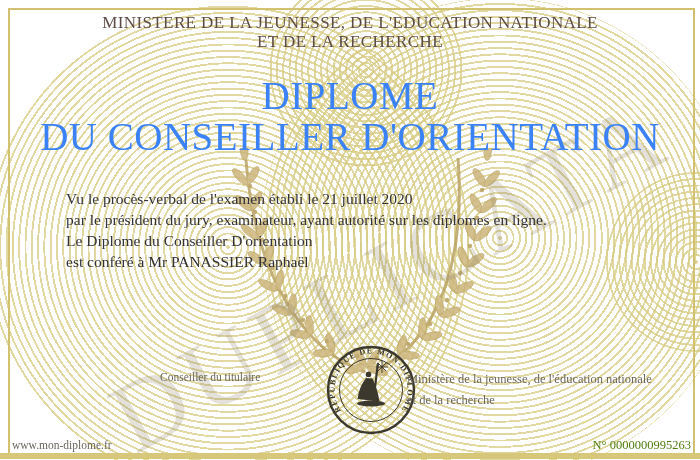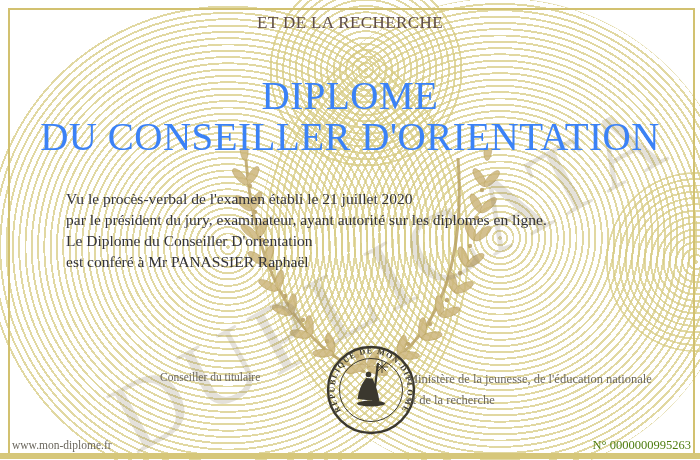--- a/index.html
+++ b/index.html
@@ -122,20 +122,21 @@
         <circle cx="245" cy="125" r="2.2"></circle>
         <circle cx="255" cy="98" r="2.2"></circle>
       <circle cx="262" cy="70" r="2.2"></circle>
         <circle cx="267" cy="42" r="2.2"></circle>
     </g>
   </svg>
 
   <div class="watermark">DUPLICATA</div>
 
   <div class="abs header">
+    <div>MINISTERE DE LA JEUNESSE, DE L'EDUCATION NATIONALE</div>
     <div>ET DE LA RECHERCHE</div>
   </div>
 
   <div class="abs title">
     <div>DIPLOME</div>
     <div>DU CONSEILLER D'ORIENTATION</div>
   </div>
 
   <div class="abs body-block">
     <div>Vu le procès-verbal de l'examen établi le 21 juillet 2020</div>

